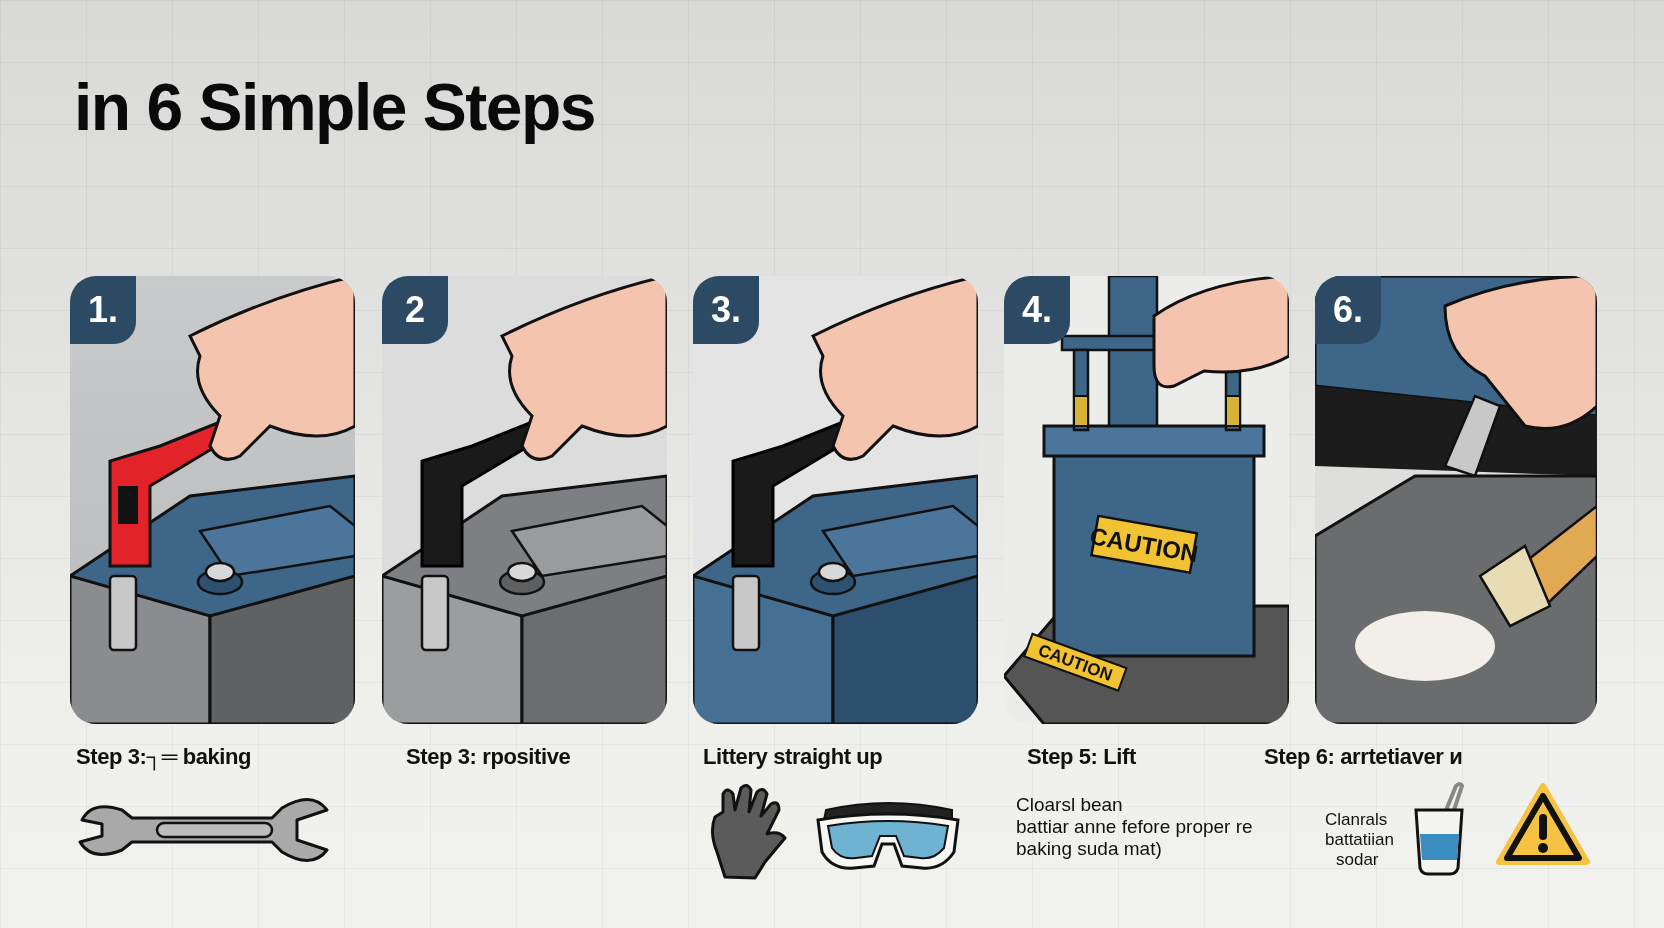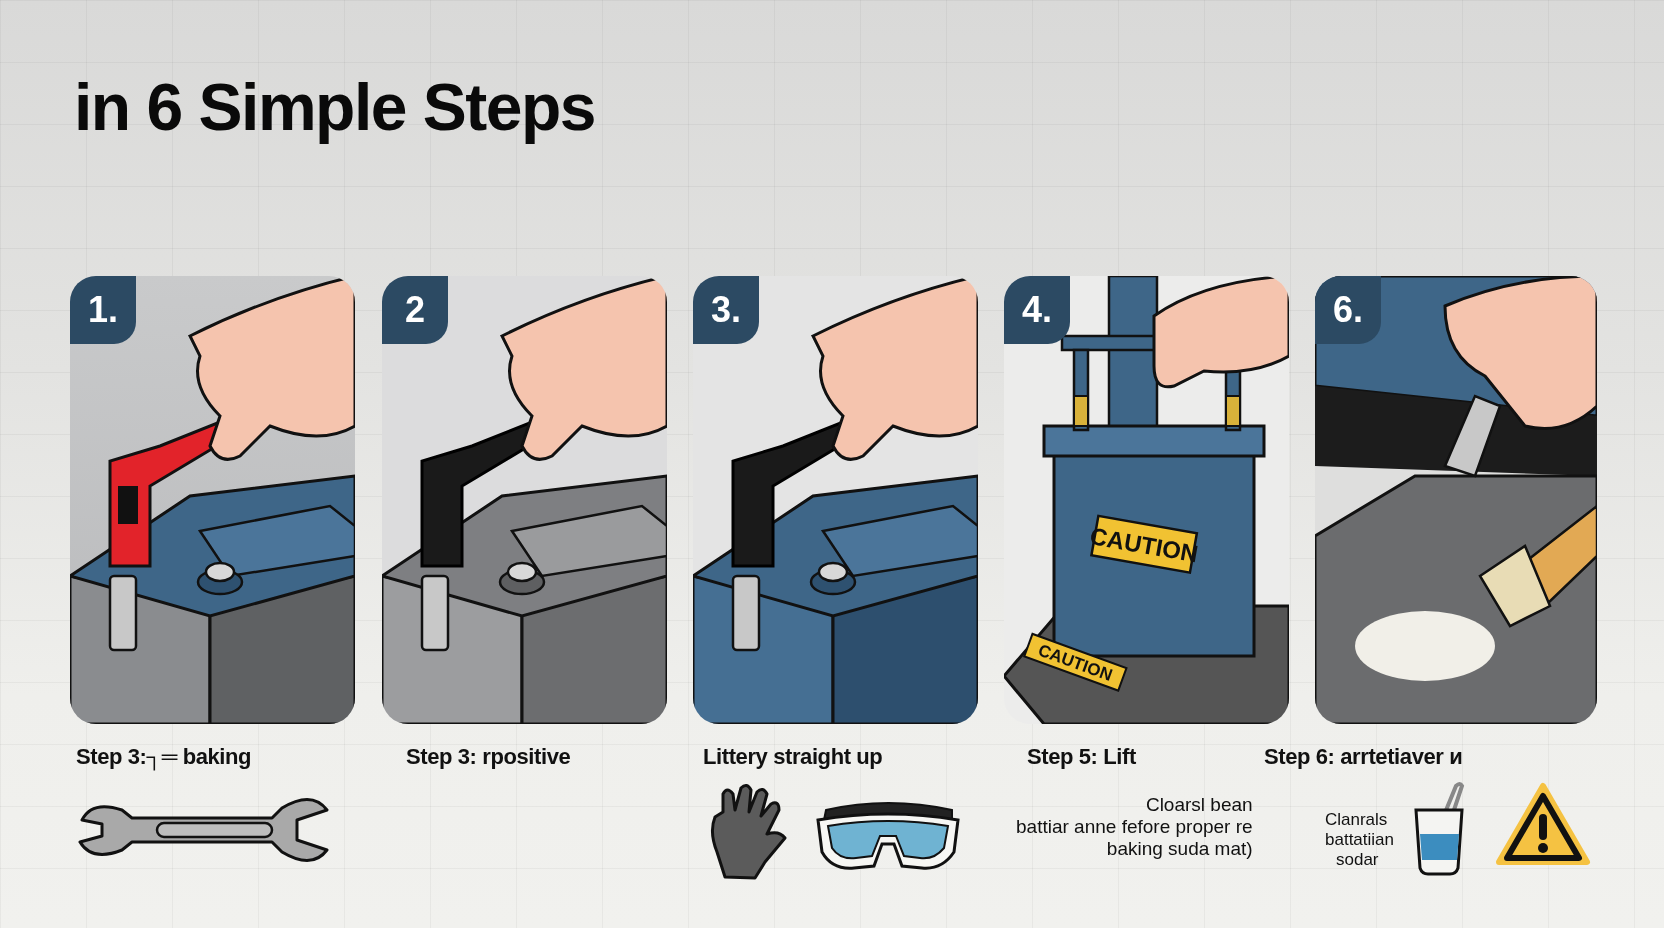--- a/index.html
+++ b/index.html
@@ -146,21 +146,21 @@
     <path d="M130 30 Q200 0 282 0 L282 130 Q250 160 210 150 L170 100 Q130 80 130 30 Z" fill="#f5c4ae" stroke="#111" stroke-width="3"></path>
   </svg>
 </div>
 
 <div class="caption" style="left:76px;">Step 3:┐═ baking</div>
 <div class="caption" style="left:406px;">Step 3:  rpositive</div>
 <div class="caption" style="left:703px;">Littery straight up</div>
 <div class="caption" style="left:1015px;margin-left:12px;">Step 5: Lift</div>
 <div class="caption" style="left:1264px;">Step 6: arrtetiaver и</div>
 
-<div class="note" style="left:1016px;top:794px;text-align:right;">
+<div class="note" style="left:1016px;top:794px;">
   <div>Cloarsl          bean</div>
   <div>battiar anne fefore proper re</div>
   <div>baking suda mat)</div>
 </div>
 <div class="note" style="left:1325px;top:810px;font-size:17px;line-height:20px;">
   <div>Clanrals</div>
   <div>battatiian</div>
   <div style="padding-left:11px;">sodar</div>
 </div>
 

